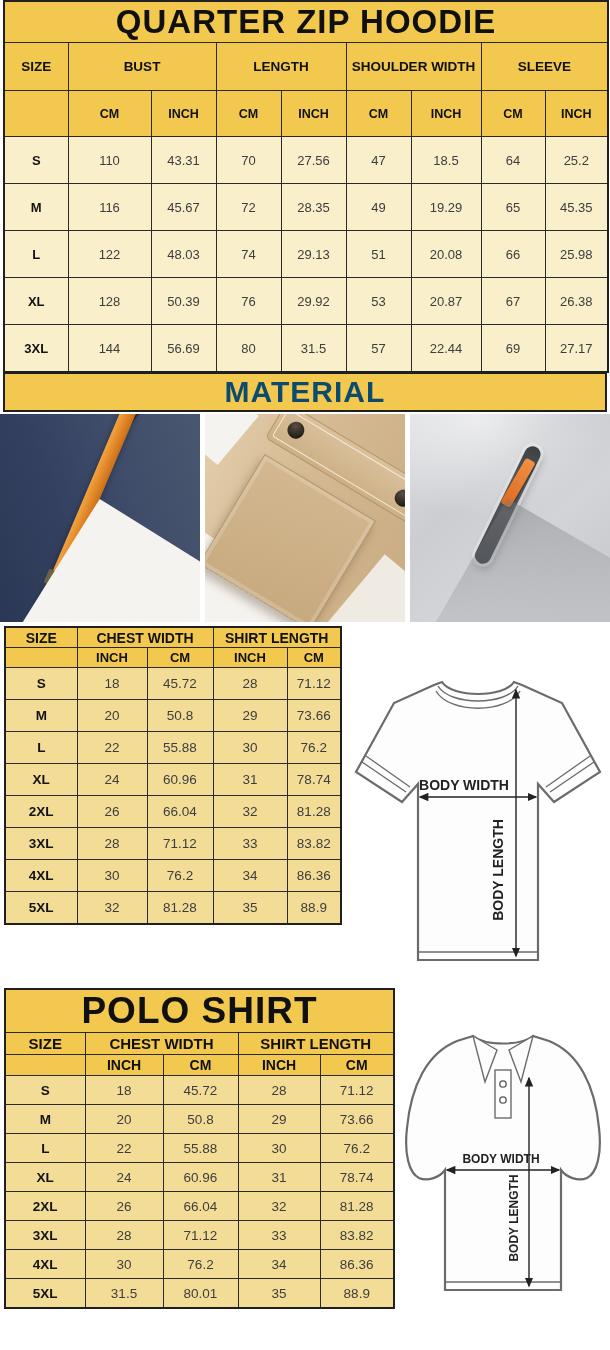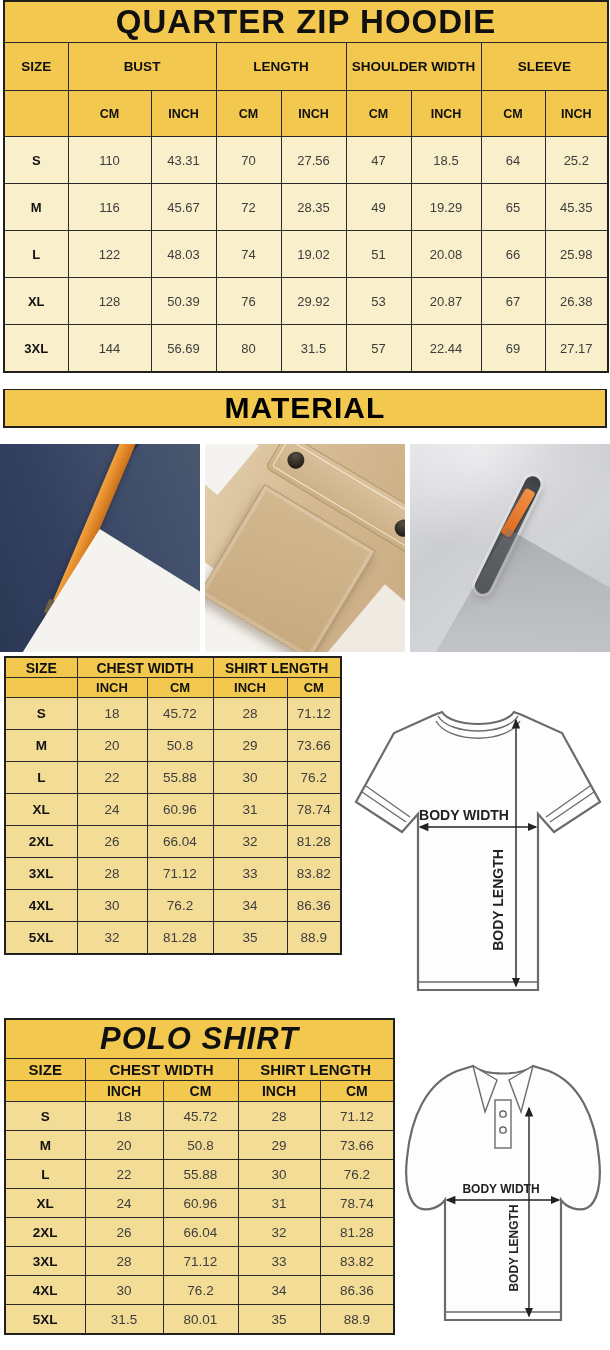--- a/index.html
+++ b/index.html
@@ -18,23 +18,23 @@
   tbody td{color:#3d3d3d;}
   tbody td:first-child{font-weight:bold;color:#121212;}
 
   .hoodie{width:604px;margin:0 3px;}
   .hoodie .title-row th{height:40px;font-size:33px;}
   .hoodie .group-row th{height:47px;font-size:13.5px;}
   .hoodie .unit-row th{height:45px;font-size:12.5px;}
   .hoodie tbody td{height:46px;font-size:13px;background:#F9EFCB;}
 
   .material-bar{
-    margin:16px 3px;height:36px;line-height:36px;background:#F2C94E;
+    margin:0 3px;height:36px;line-height:36px;background:#F2C94E;
     border:2px solid #202020;border-top-width:1px;text-align:center;
-    font-size:30px;font-weight:bold;color:#000000;letter-spacing:1px;
+    font-size:30px;font-weight:bold;color:#0c4a6e;letter-spacing:1px;
   }
 
   
   .photos{display:flex;gap:5px;height:208px;margin-top:2px;}
   .photo{flex:1;position:relative;overflow:hidden;}
 
   .photo-navy{background:linear-gradient(250deg,#49576f 0%,#3f4d6a 35%,#334060 65%,#2b3854 100%);}
   .photo-navy::after{content:'';position:absolute;right:-50px;bottom:-120px;width:220px;height:200px;
     background:#f4f3f0;transform:rotate(32deg);}
   .navy-seam{position:absolute;top:-12%;left:38%;width:70px;height:135%;
@@ -81,21 +81,21 @@
   .tshirt-block{margin-top:4px;height:356px;}
   .polo-block{margin-top:6px;height:332px;}
 
   .tshirt{position:absolute;left:4px;top:0;width:336px;}
   .tshirt .title-row th{height:34px;font-size:29px;}
   .tshirt .group-row th{height:19px;font-size:14px;}
   .tshirt .unit-row th{height:19px;font-size:13px;}
   .tshirt tbody td{height:31px;font-size:13.5px;background:#F3DD96;}
 
   .polo{position:absolute;left:4px;top:0;width:389px;}
-  .polo .title-row th{height:38px;font-size:31px;font-style:italic;}
+  .polo .title-row th{height:38px;font-size:37px;}
   .polo .group-row th{height:21px;font-size:15px;}
   .polo .unit-row th{height:20px;font-size:14px;}
   .polo tbody td{height:28px;font-size:13.5px;background:#F3DD96;}
 
   .tee-svg{position:absolute;left:350px;top:44px;}
   .polo-svg{position:absolute;left:399px;top:34px;}
   .measure-label{font-family:"Liberation Sans",sans-serif;font-weight:bold;fill:#222;}
 </style>
 </head>
 <body>
@@ -158,21 +158,21 @@
           <td>49</td>
           <td>19.29</td>
           <td>65</td>
           <td>45.35</td>
         </tr>
         <tr>
           <td>L</td>
           <td>122</td>
           <td>48.03</td>
           <td>74</td>
-          <td>19.02</td>
+          <td>29.13</td>
           <td>51</td>
           <td>20.08</td>
           <td>66</td>
           <td>25.98</td>
         </tr>
         <tr>
           <td>XL</td>
           <td>128</td>
           <td>50.39</td>
           <td>76</td>

